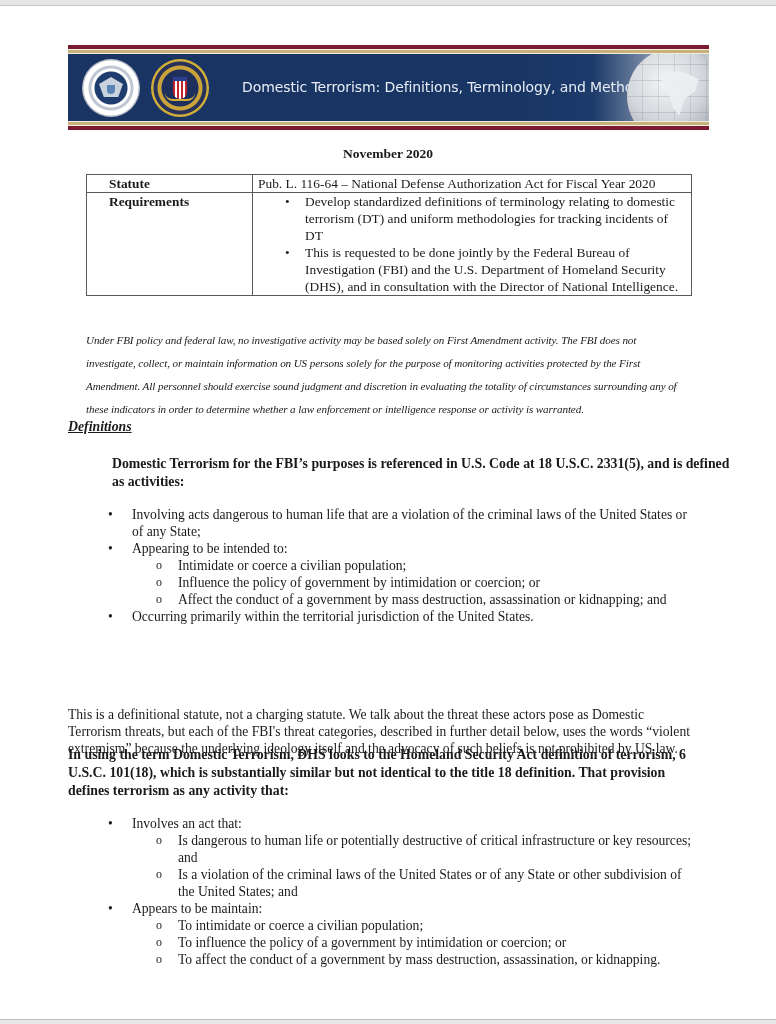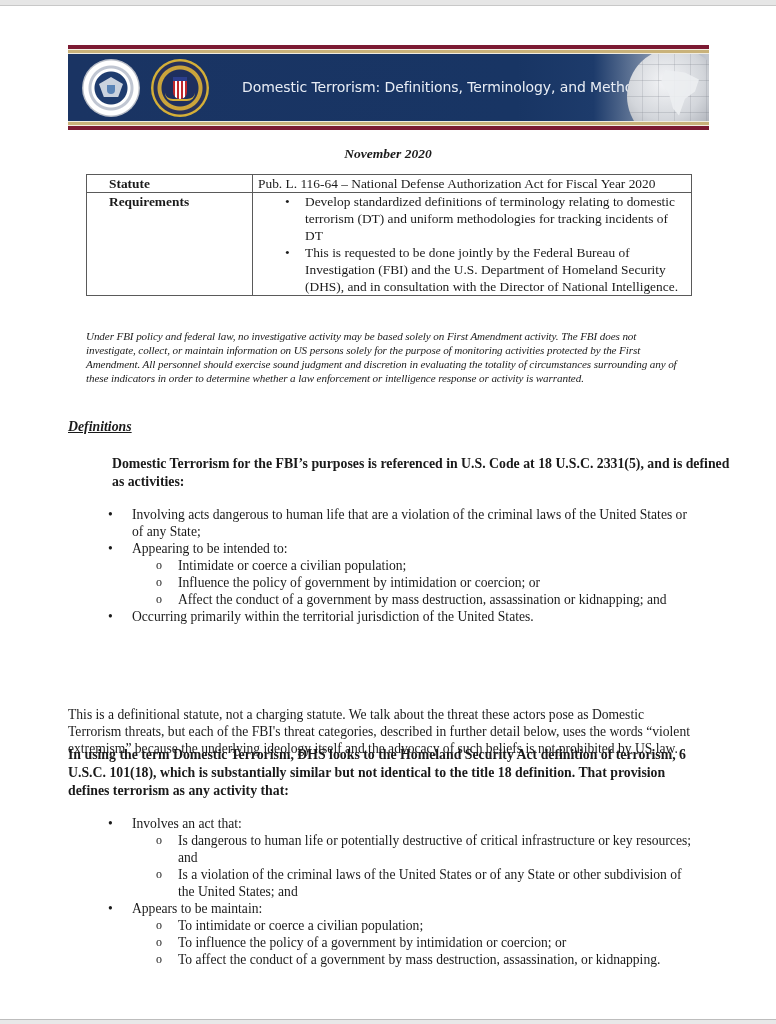--- a/index.html
+++ b/index.html
@@ -90,41 +90,41 @@
     .globe .grid {
       position: absolute; inset: 0; border-radius: 50%;
       background:
         repeating-linear-gradient(0deg, transparent 0 15px, rgba(120,125,135,.25) 15px 16px),
         repeating-linear-gradient(90deg, transparent 0 15px, rgba(120,125,135,.2) 15px 16px);
     }
 
     
     .date {
       position: absolute; left: 0; width: 776px; top: 146px; text-align: center;
-      font-weight: bold; font-style: italic; font-size: 13.5px;
+      font-weight: bold; font-size: 13.5px;
     }
 
     
     .statute-table {
       position: absolute; left: 86px; top: 174px; width: 606px;
       border-collapse: collapse; font-size: 13.4px; line-height: 17px;
     }
     .statute-table td {
       border: 1px solid #5a5a5a; vertical-align: top; padding: 0 0 0 22px;
     }
     .statute-table td.label-cell { width: 143px; font-weight: bold; }
     .statute-table td.value-cell { padding-left: 5px; }
     .req-list { list-style: none; margin: 0; padding: 0 4px 0 0; }
     .req-list li { position: relative; padding-left: 47px; }
     .req-list li .bullet { position: absolute; left: 27px; top: 0; }
 
     
     .disclaimer {
       position: absolute; left: 86px; top: 329px; width: 600px;
-      font-style: italic; font-size: 11.1px; line-height: 14px; letter-spacing: -0.1px;
+      font-style: italic; font-size: 11.1px; line-height: 23px; letter-spacing: -0.1px;
     }
 
     
     .section-heading {
       position: absolute; left: 68px; top: 419px;
       font-weight: bold; font-style: italic; text-decoration: underline; font-size: 13.8px;
     }
     .bold-para {
       position: absolute; left: 68px; width: 620px;
       font-weight: bold; font-size: 13.8px; line-height: 18px;

